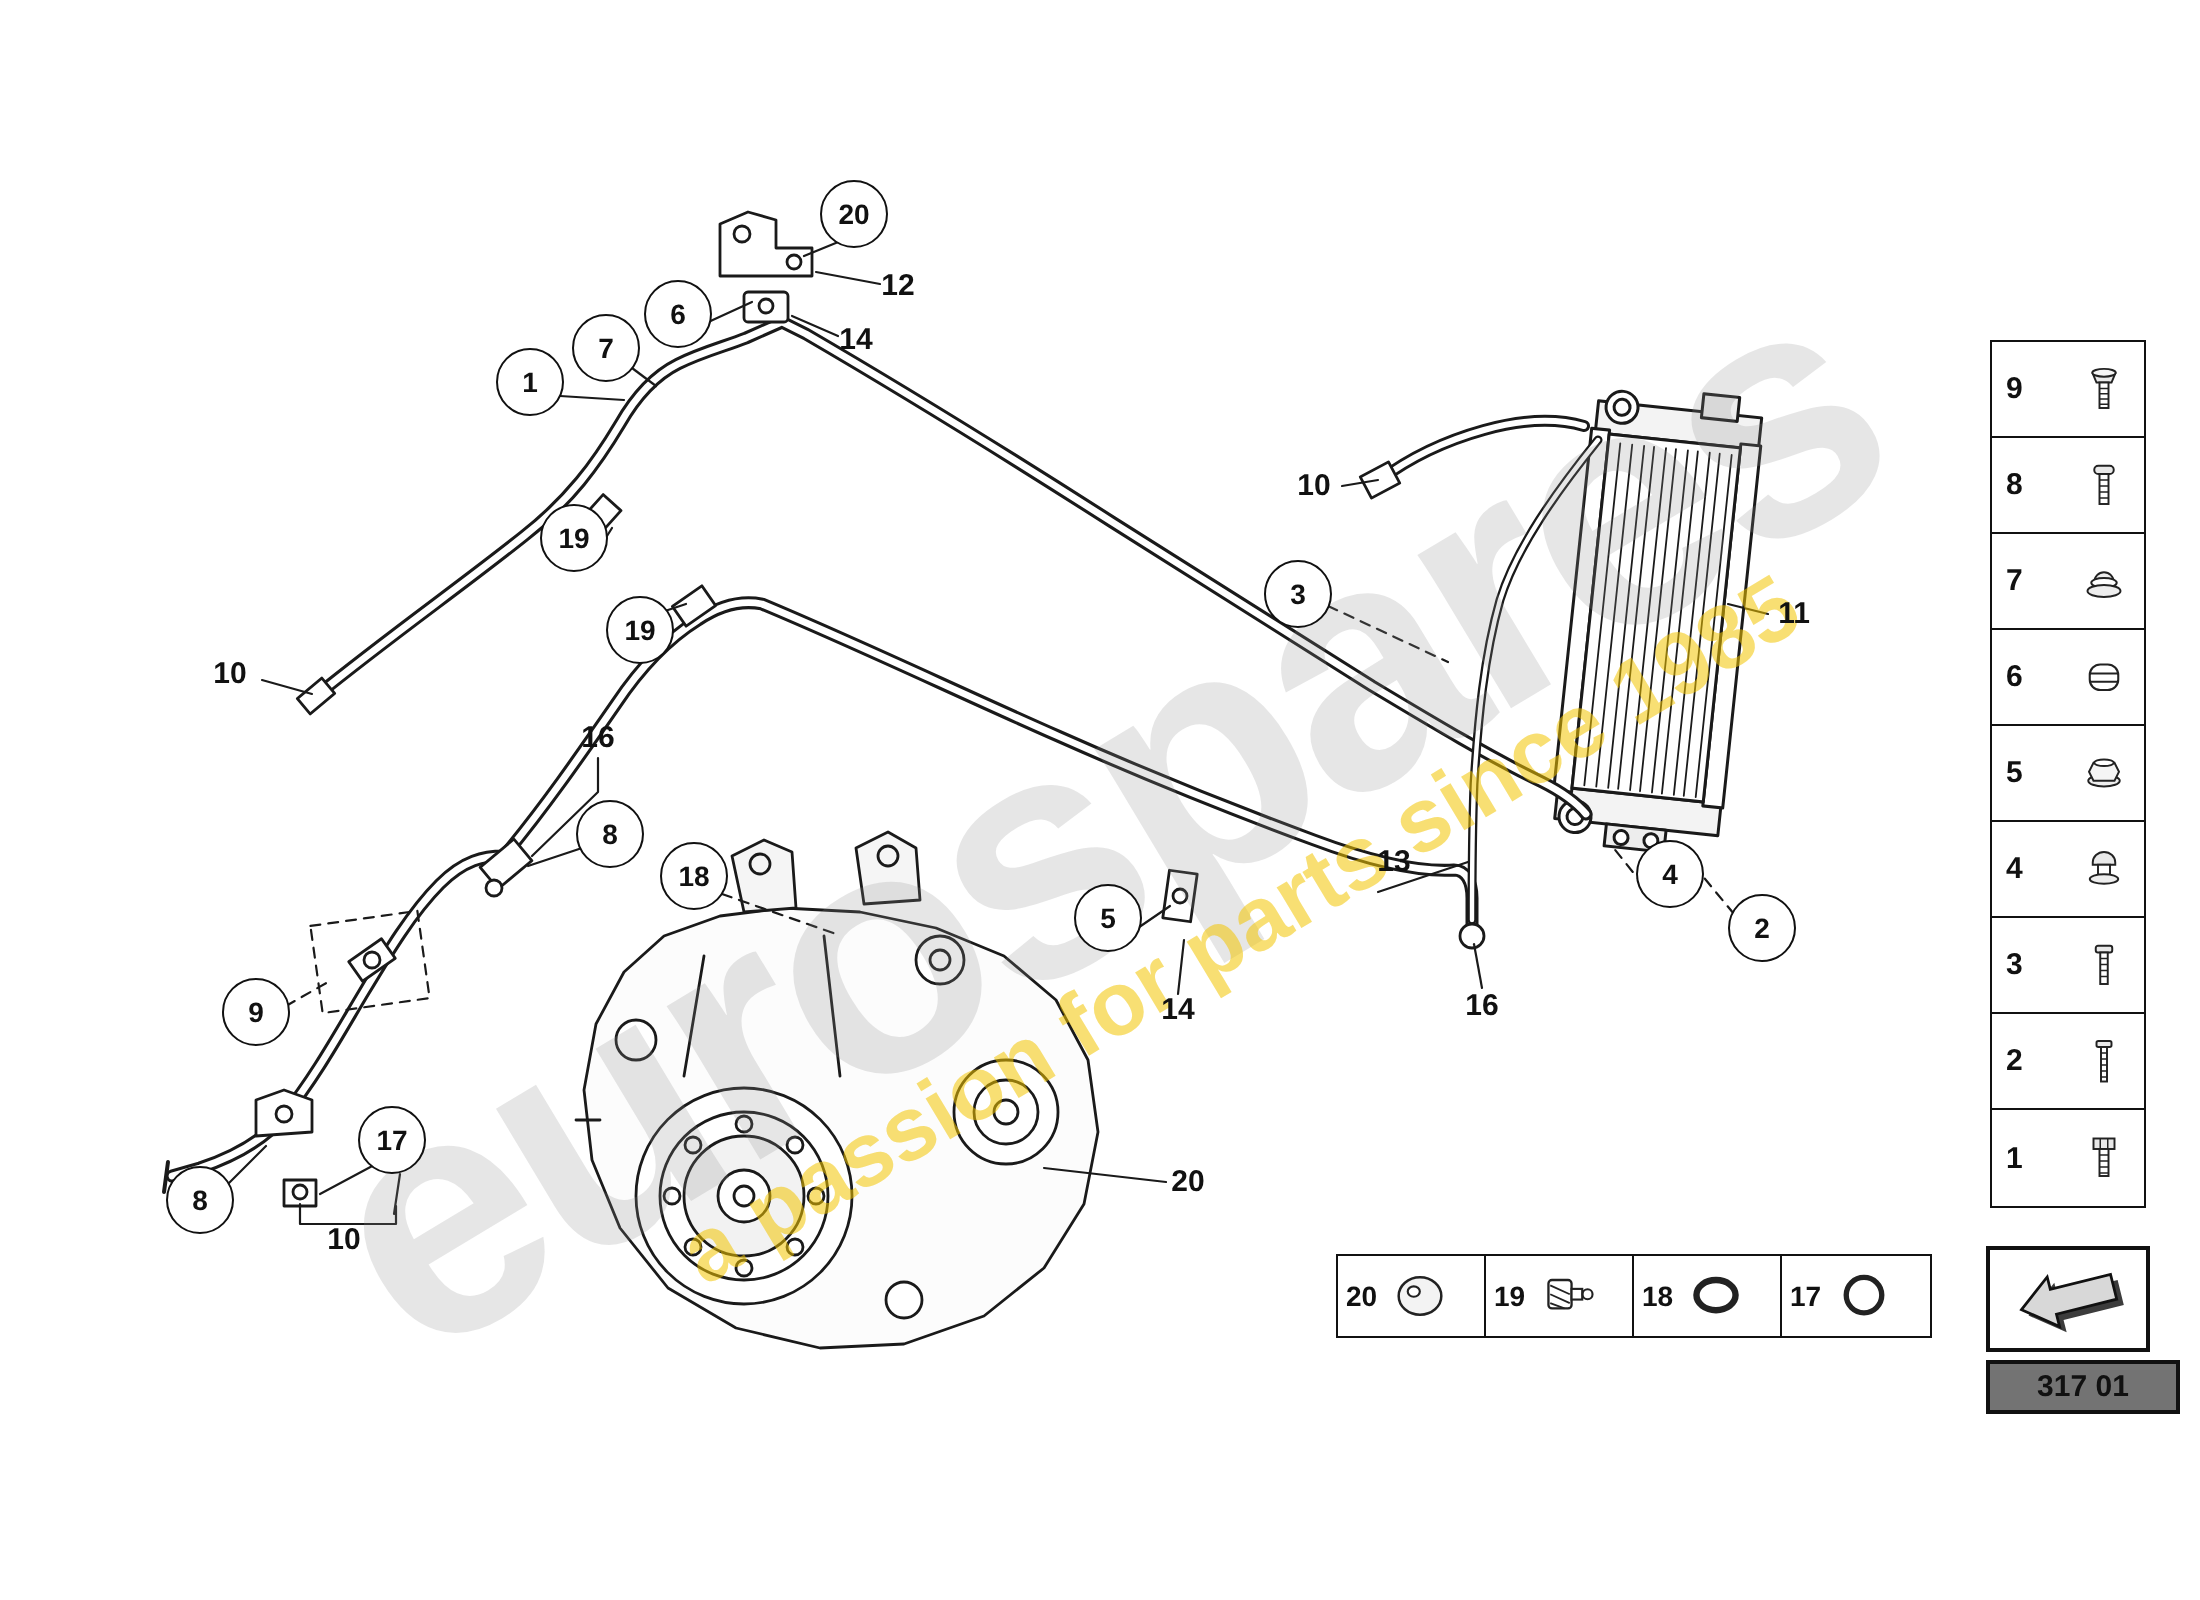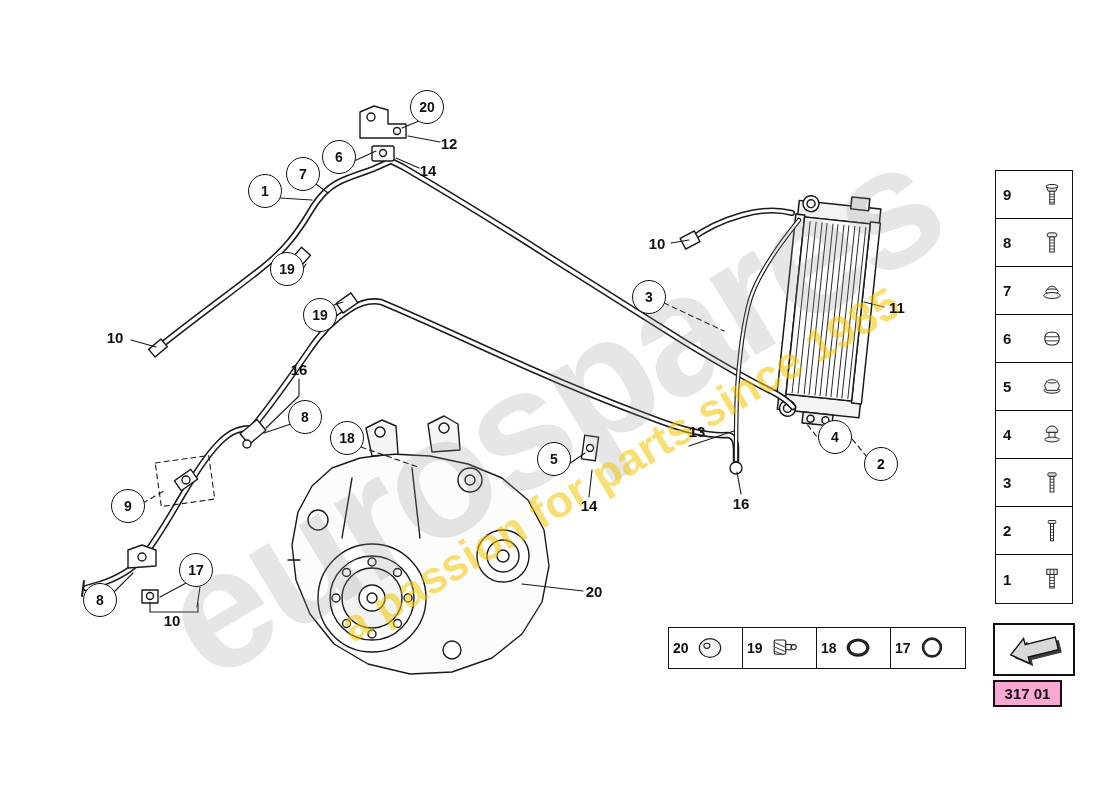--- a/index.html
+++ b/index.html
@@ -53,22 +53,22 @@
   }
   .scell:last-child { border-right: none; }
   .scell .num { font-size: 14px; font-weight: 700; color: #111; }
 
   .arrowbox {
     position: absolute; left: 993px; top: 623px; width: 82px; height: 53px;
     border: 2px solid #111; background: #fff; display: flex; align-items: center;
     justify-content: center; z-index: 6; cursor: pointer;
   }
   .codebox {
-    position: absolute; left: 993px; top: 680px; width: 69px; height: 27px;
-    border: 2px solid #111; background: #f9a8d4; display: flex; align-items: center;
+    position: absolute; left: 993px; top: 680px; width: 97px; height: 27px;
+    border: 2px solid #111; background: #737373; display: flex; align-items: center;
     justify-content: center; font-size: 15px; font-weight: 700; color: #111; z-index: 6;
   }
 </style>
 </head>
 <body>
 
 <div class="stage">
 
   <div class="wm-brand">eurospares</div>
   <div class="wm-tagline">a passion for parts since 1985</div>

